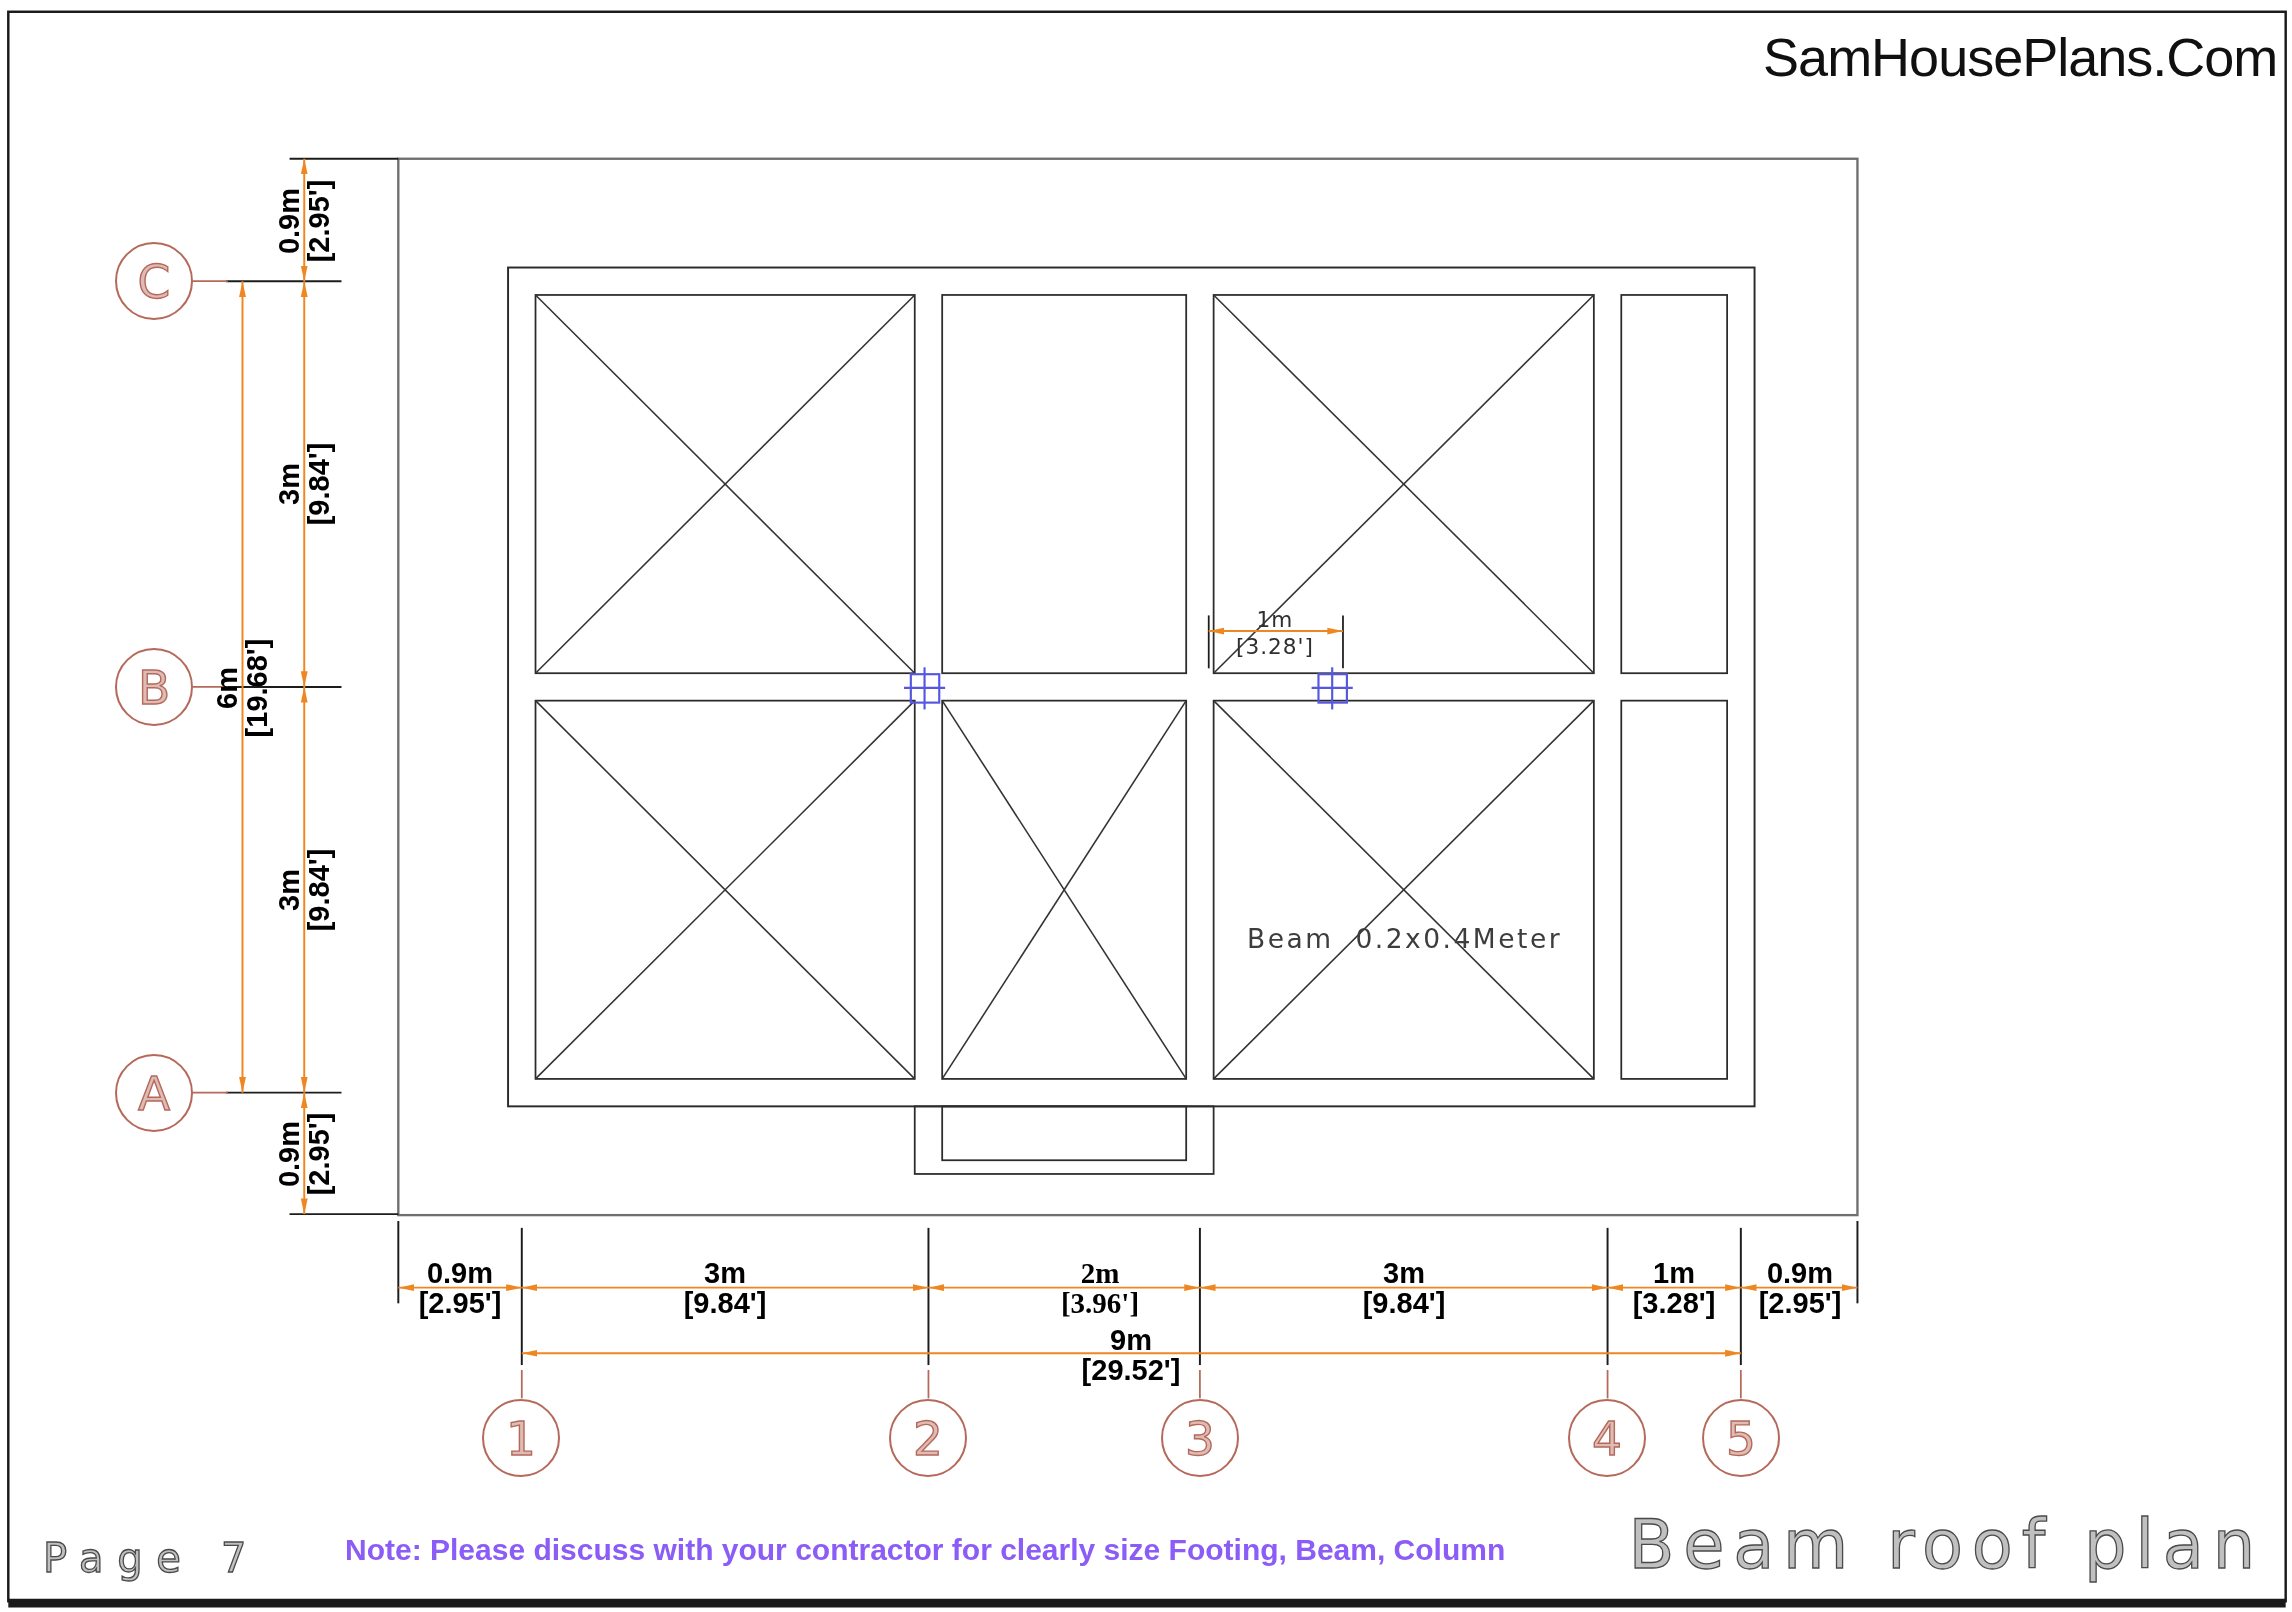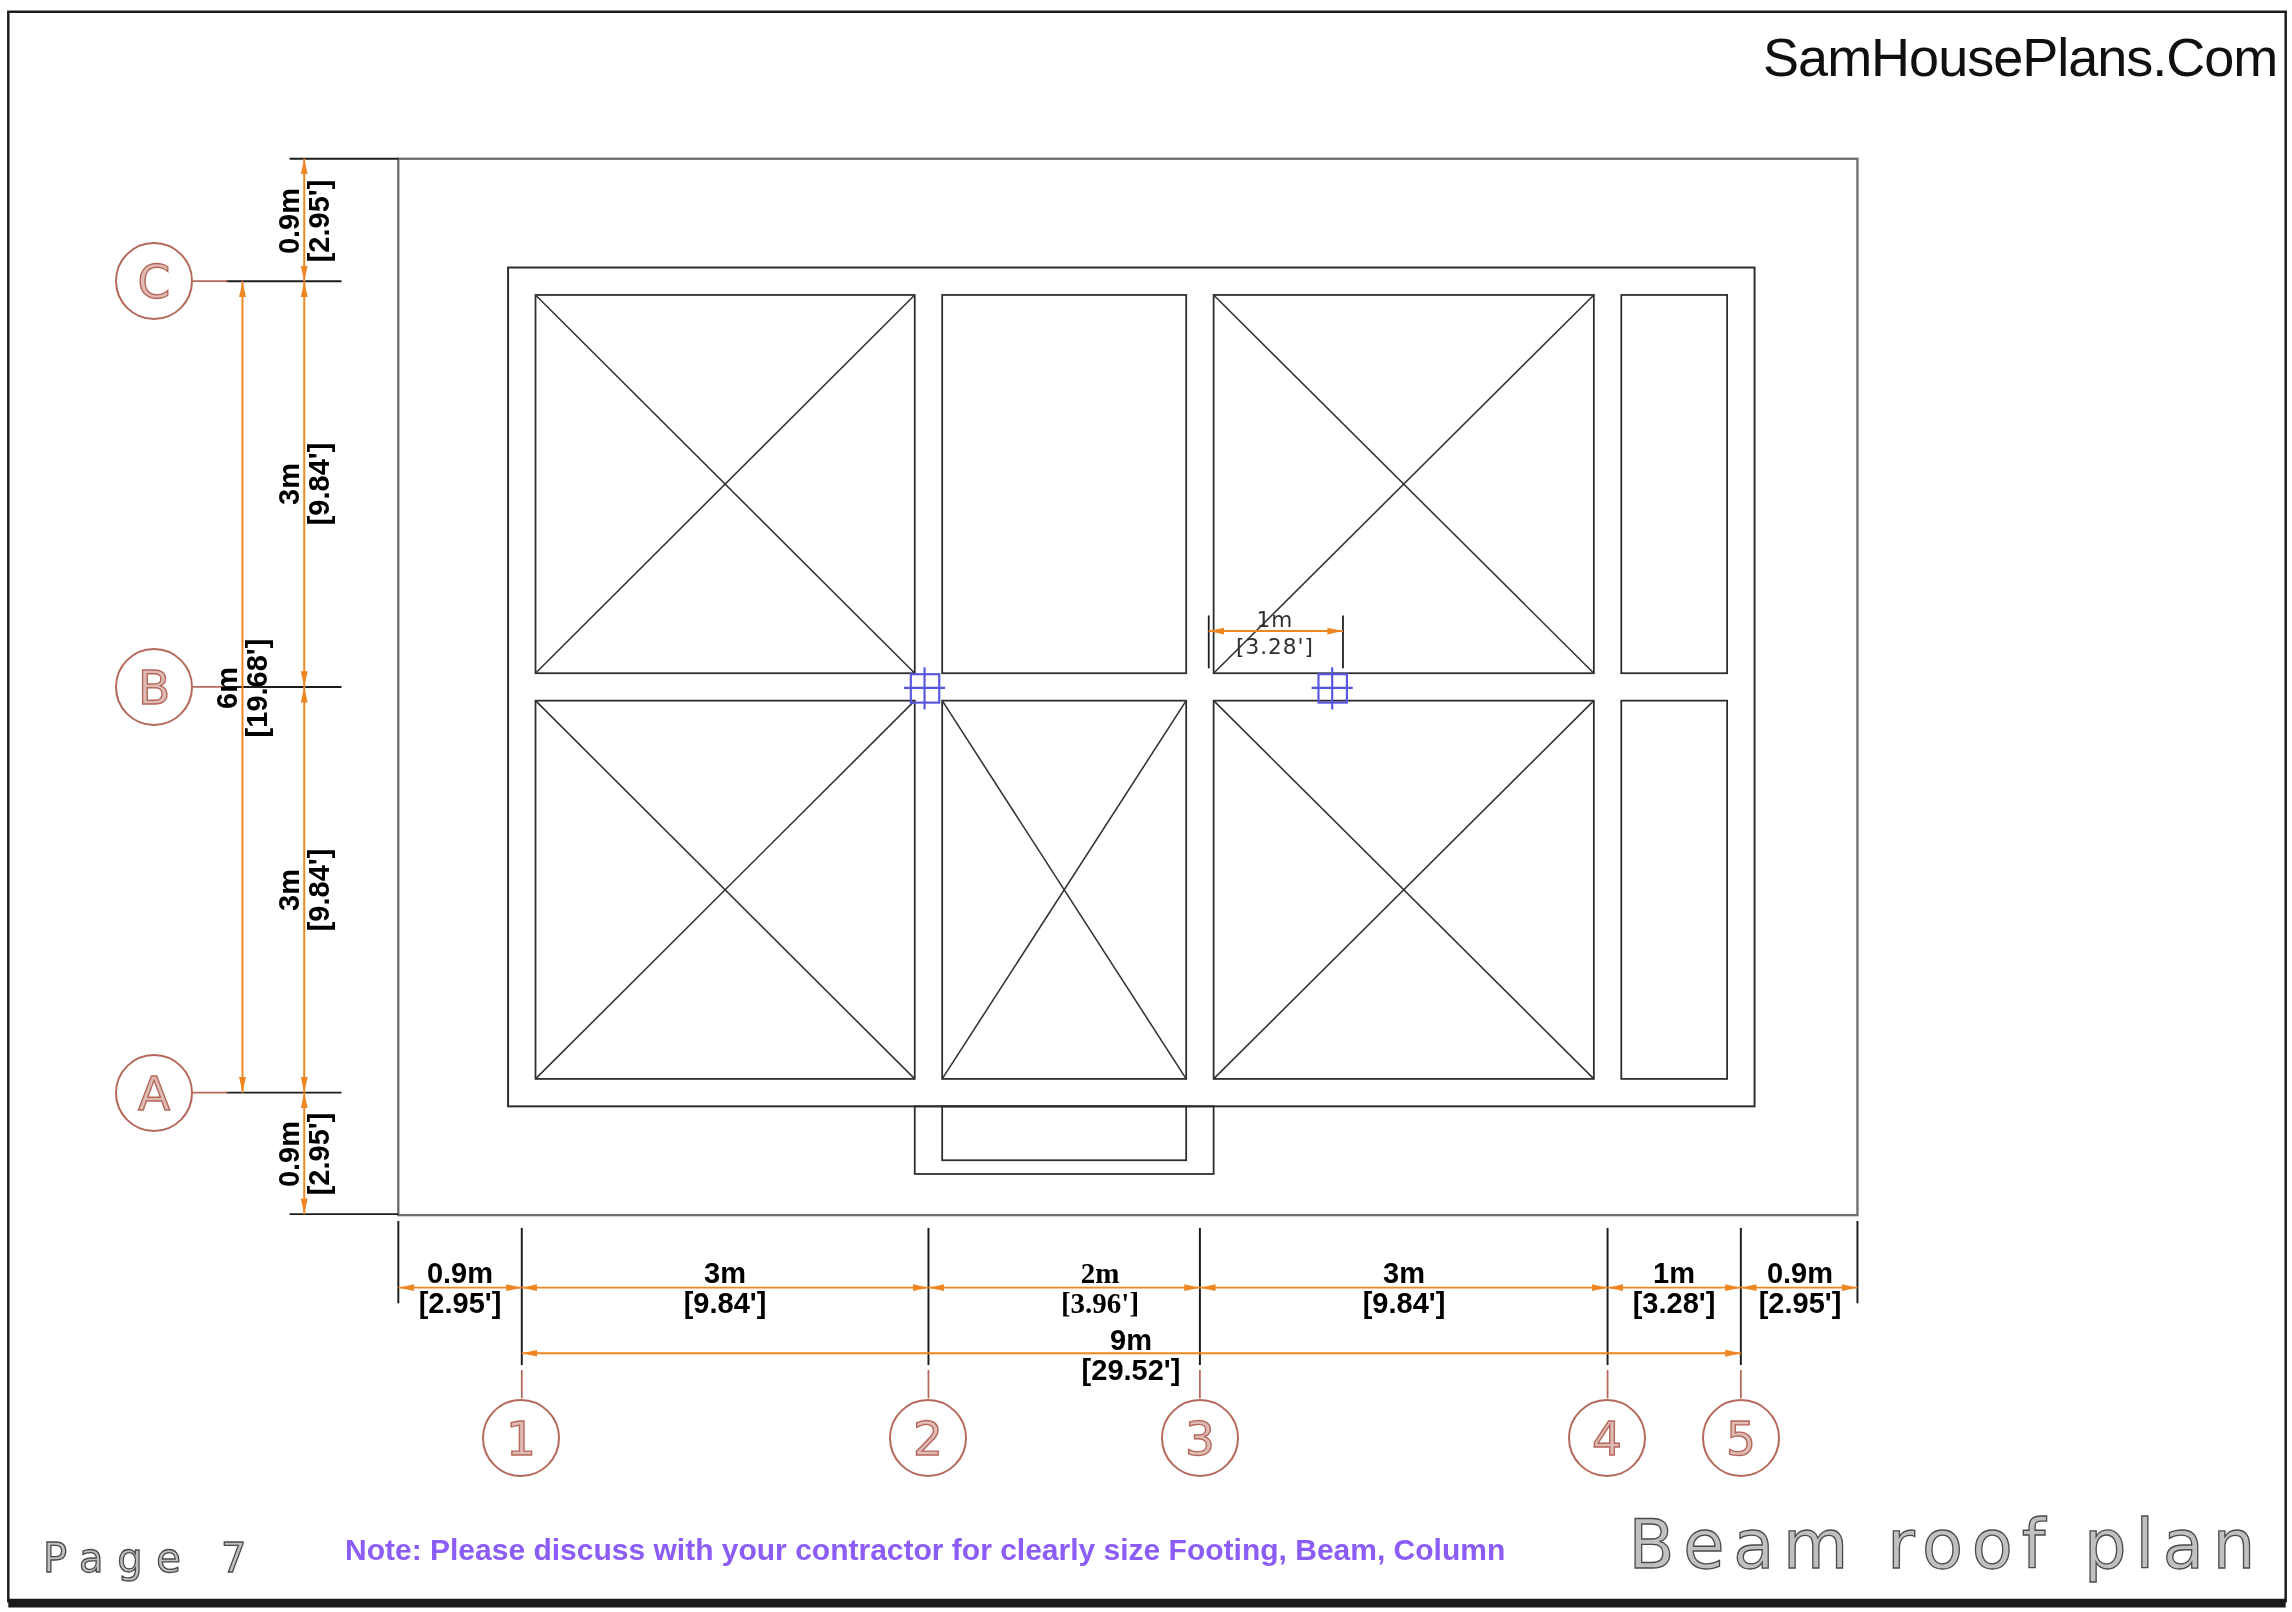--- a/index.html
+++ b/index.html
@@ -191,20 +191,21 @@
   <div>9m</div>
   <div>[29.52']</div>
 </div>
 
 <div class="abs cad panel-dim" style="left:1275px;top:634px;">
   <div>1m</div>
   <div>[3.28']</div>
 </div>
 
 <div class="abs cad anno" style="left:1247px;top:829px;">
+  <div>Beam  0.2x0.4Meter</div>
 </div>
 
 <div class="abs bubble" style="left:154px;top:281px;">
   <span>C</span>
 </div>
 <div class="abs bubble" style="left:154px;top:687px;">
   <span>B</span>
 </div>
 <div class="abs bubble" style="left:154px;top:1093px;">
   <span>A</span>

